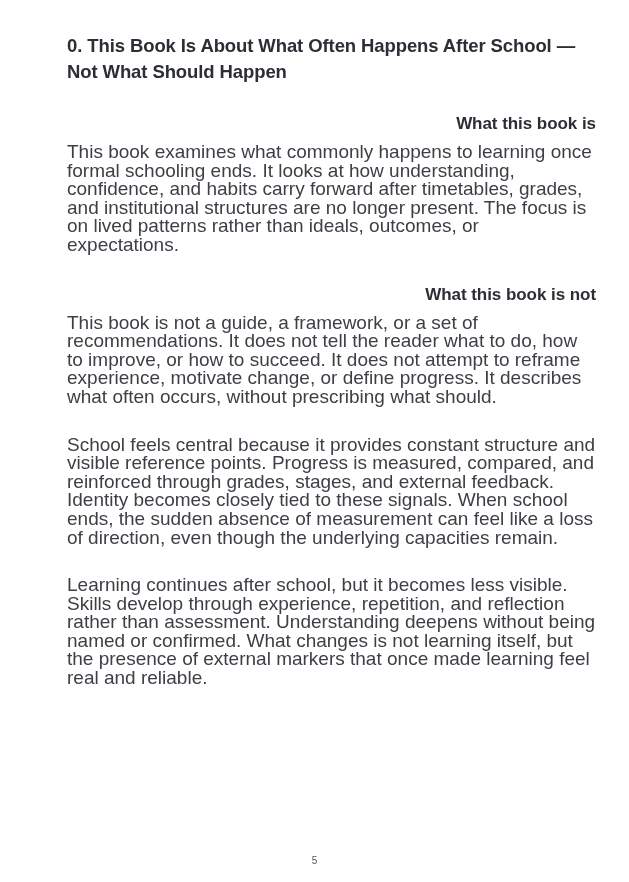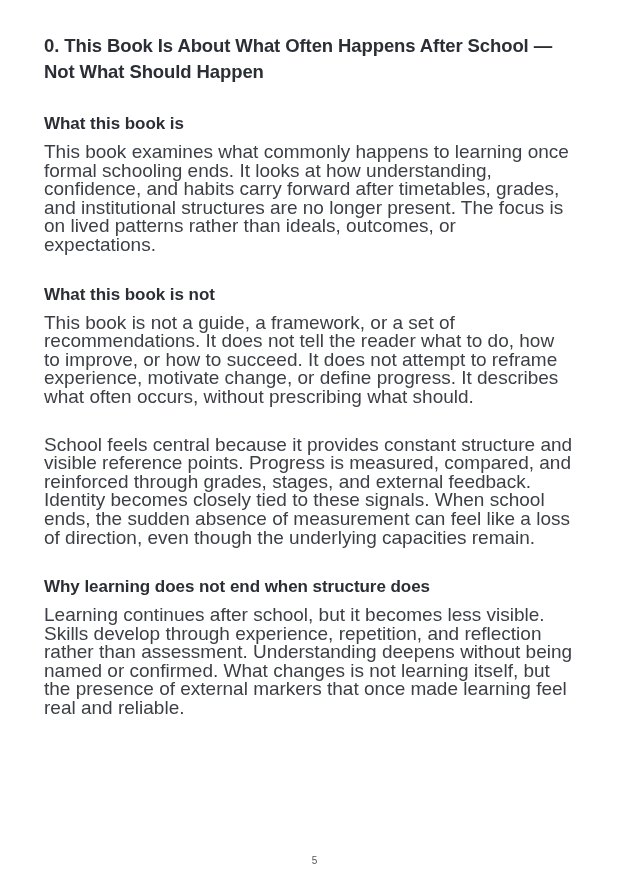--- a/index.html
+++ b/index.html
@@ -15,21 +15,21 @@
   .page {
     position: relative;
     width: 629px;
     height: 882px;
     background: #ffffff;
     box-sizing: border-box;
     overflow: hidden;
   }
   .content {
     position: absolute;
-    left: 44px;
+    left: 67px;
     top: 33px;
     width: 529px;
   }
   .doc-title {
     font-size: 18.5px;
     font-weight: bold;
     line-height: 25.5px;
     color: #2b2e35;
     letter-spacing: -0.1px;
     margin: 0 0 0 0;
@@ -39,20 +39,21 @@
     margin-top: 29px;
   }
   .section-heading {
     font-size: 17px;
     font-weight: bold;
     line-height: 22px;
     color: #2b2e35;
     letter-spacing: -0.05px;
     margin: 8px 0 8px 0;
     padding: 0;
+    text-align: right;
   }
   .section-body {
     font-size: 19px;
     font-weight: normal;
     line-height: 18.6px;
     color: #3c3f45;
     margin: 0;
     padding: 0;
     text-align: left;
   }
@@ -84,21 +85,20 @@
     <div class="section">
       <h2 class="section-heading">What this book is not</h2>
       <p class="section-body">This book is not a guide, a framework, or a set of recommendations. It does not tell the reader what to do, how to improve, or how to succeed. It does not attempt to reframe experience, motivate change, or define progress. It describes what often occurs, without prescribing what should.</p>
     </div>
 
     <div class="section">
       <p class="section-body">School feels central because it provides constant structure and visible reference points. Progress is measured, compared, and reinforced through grades, stages, and external feedback. Identity becomes closely tied to these signals. When school ends, the sudden absence of measurement can feel like a loss of direction, even though the underlying capacities remain.</p>
     </div>
 
     <div class="section">
-      <h2 class="section-heading">Why learning does not end when structure does</h2>
       <p class="section-body">Learning continues after school, but it becomes less visible. Skills develop through experience, repetition, and reflection rather than assessment. Understanding deepens without being named or confirmed. What changes is not learning itself, but the presence of external markers that once made learning feel real and reliable.</p>
     </div>
 
   </div>
 
   <div class="page-number">5</div>
 
 </div>
 
 </body></html>

